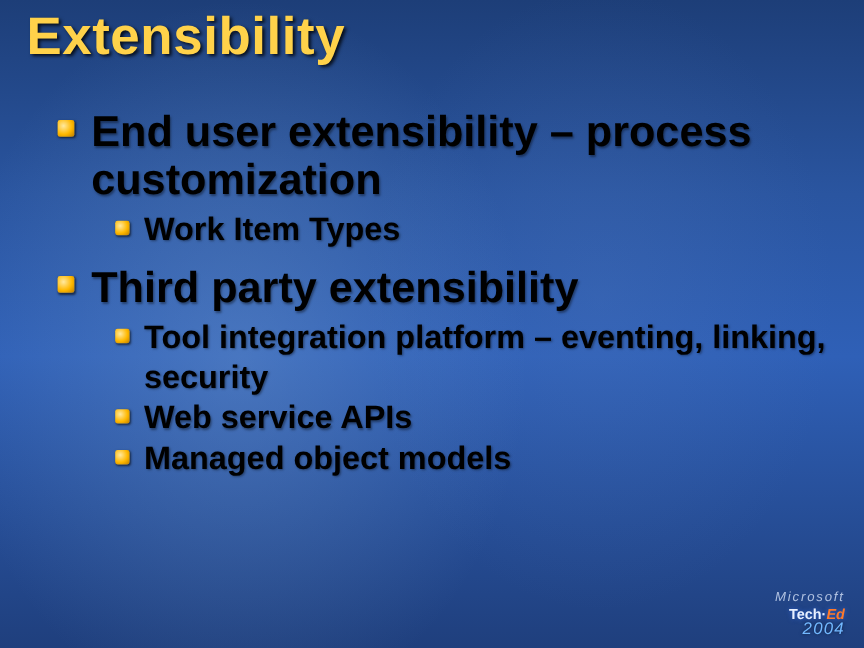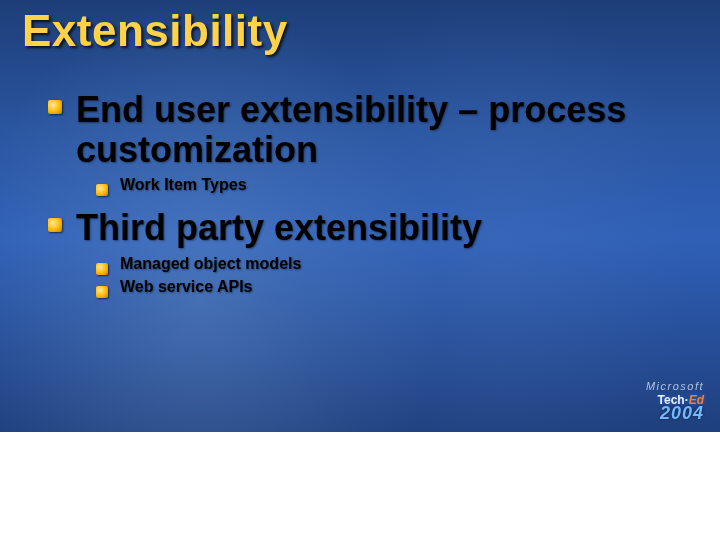--- a/index.html
+++ b/index.html
@@ -5,21 +5,21 @@
   html, body {
     margin: 0;
     padding: 0;
     width: 720px;
     height: 540px;
     overflow: hidden;
     font-family: Arial, Helvetica, sans-serif;
   }
   .slide {
     width: 720px;
-    height: 432px;
+    height: 540px;
     position: relative;
     background:
       radial-gradient(ellipse 400px 500px at 200px 300px, rgba(120,160,210,0.35), transparent 60%),
       radial-gradient(ellipse 300px 400px at 500px 250px, rgba(80,120,190,0.25), transparent 65%),
       linear-gradient(180deg, #1d3e78 0%, #2a55a0 30%, #2f60b7 55%, #1f3f7d 100%);
     box-sizing: border-box;
   }
   .title {
     position: absolute;
     top: 6px;
@@ -44,21 +44,21 @@
     font-size: 36px;
     font-weight: bold;
     line-height: 1.1;
     text-shadow: 1px 1px 2px rgba(0,0,0,0.4);
   }
   .lvl2 {
     display: flex;
     align-items: flex-start;
     margin-left: 48px;
     margin-bottom: 2px;
-    font-size: 16px;
+    font-size: 27px;
     font-weight: bold;
     line-height: 1.2;
     text-shadow: 1px 1px 2px rgba(0,0,0,0.4);
   }
   .gap {
     height: 10px;
   }
   .bullet {
     flex-shrink: 0;
     width: 14px;
@@ -99,24 +99,24 @@
     font-weight: 600;
     font-family: "Segoe UI", Arial, sans-serif;
     text-shadow: 0 0 4px rgba(60,120,255,0.6);
   }
   .brand2 .accent {
     color: #ff7a2a;
     font-style: italic;
     font-weight: 700;
   }
   .brand3 {
-    font-size: 18px;
+    font-size: 14px;
     color: #72b8ff;
     font-style: italic;
-    font-weight: bold;
+    font-weight: normal;
     letter-spacing: 1px;
     text-shadow: 0 0 3px rgba(0,0,0,0.5);
     margin-top: -2px;
   }
 </style>
 </head>
 <body>
 
 <div class="slide">
 
@@ -134,25 +134,29 @@
     </div>
 
     <div class="gap"></div>
 
     <div class="lvl1">
       <div class="bullet"></div>
       <div class="text">Third party extensibility</div>
     </div>
     <div class="lvl2">
       <div class="bullet"></div>
-      <div class="text">Managed object models</div>
+      <div class="text">Tool integration platform – eventing, linking, security</div>
     </div>
     <div class="lvl2">
       <div class="bullet"></div>
       <div class="text">Web service APIs</div>
+    </div>
+    <div class="lvl2">
+      <div class="bullet"></div>
+      <div class="text">Managed object models</div>
     </div>
 
   </div>
 
   <div class="footer">
     <div class="brand1">Microsoft</div>
     <div class="brand2">
       <span>Tech·</span><span class="accent">Ed</span>
     </div>
     <div class="brand3">2004</div>

